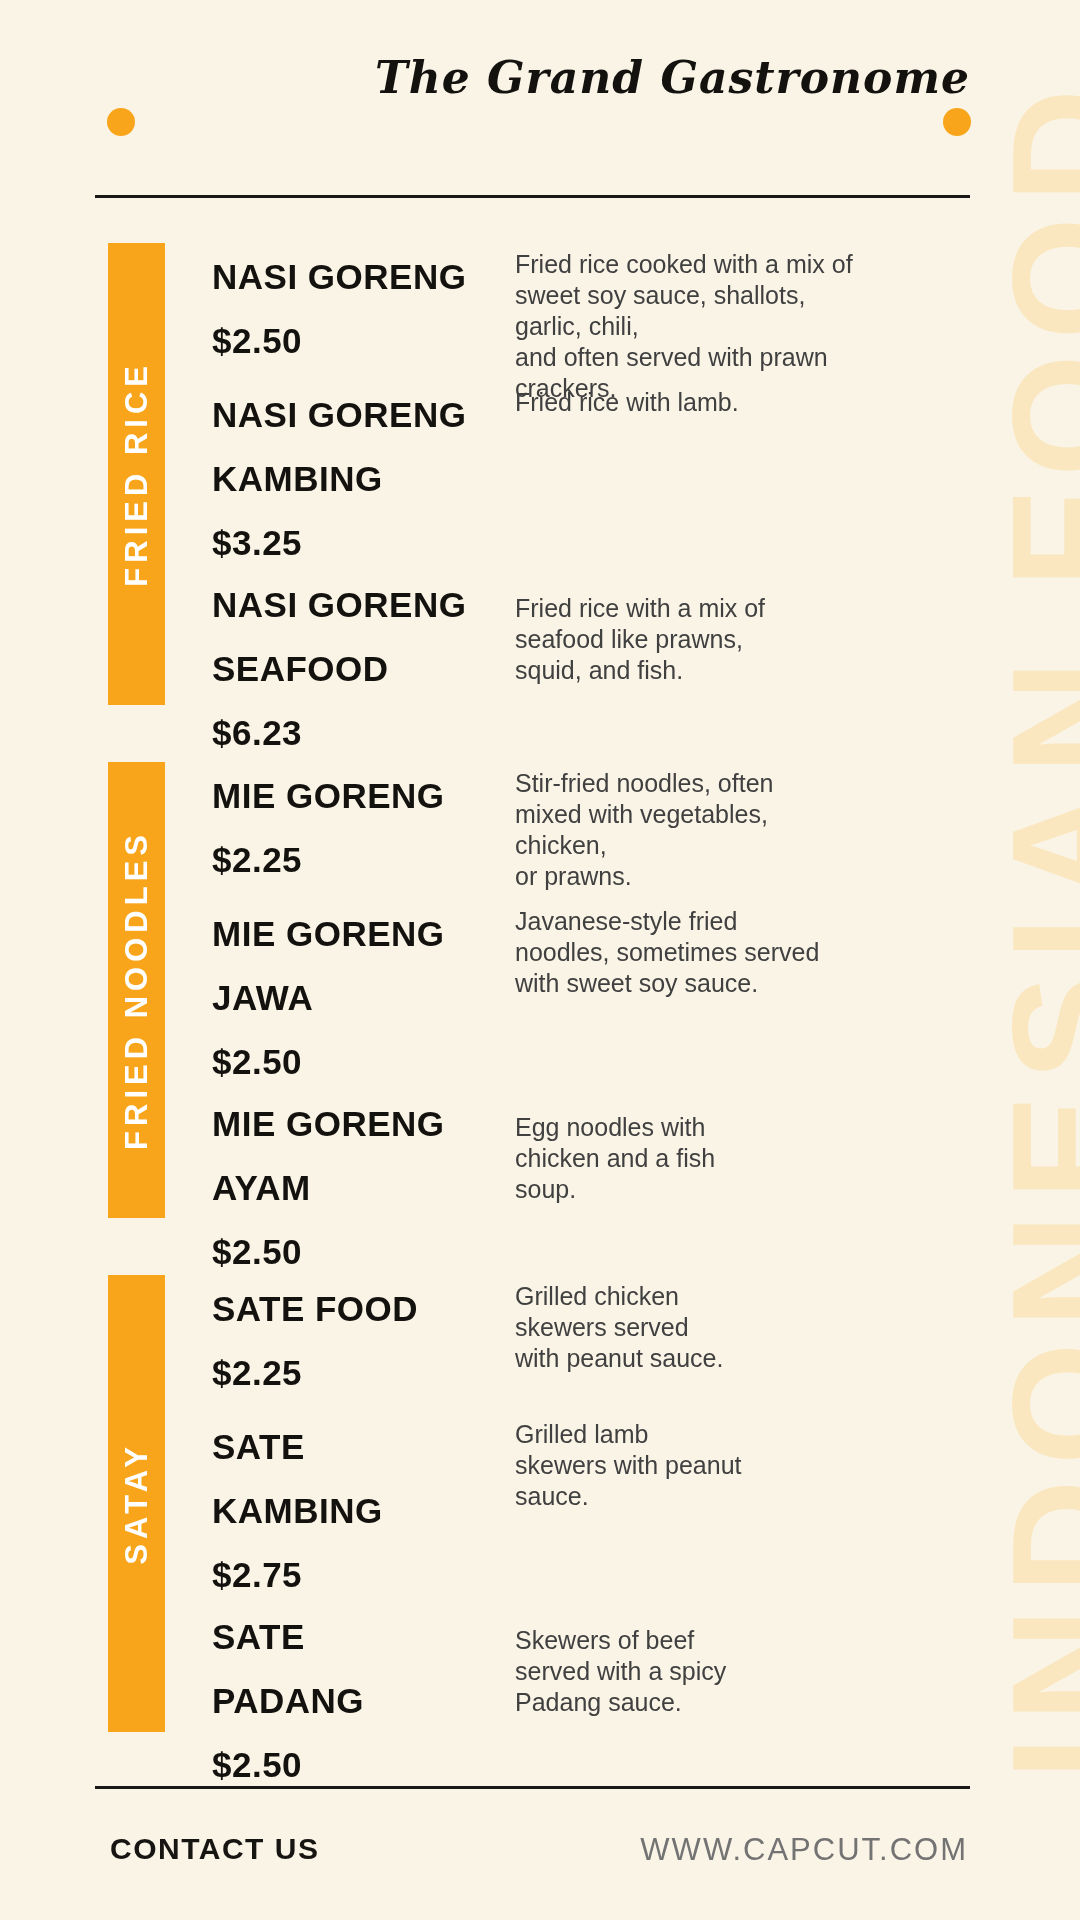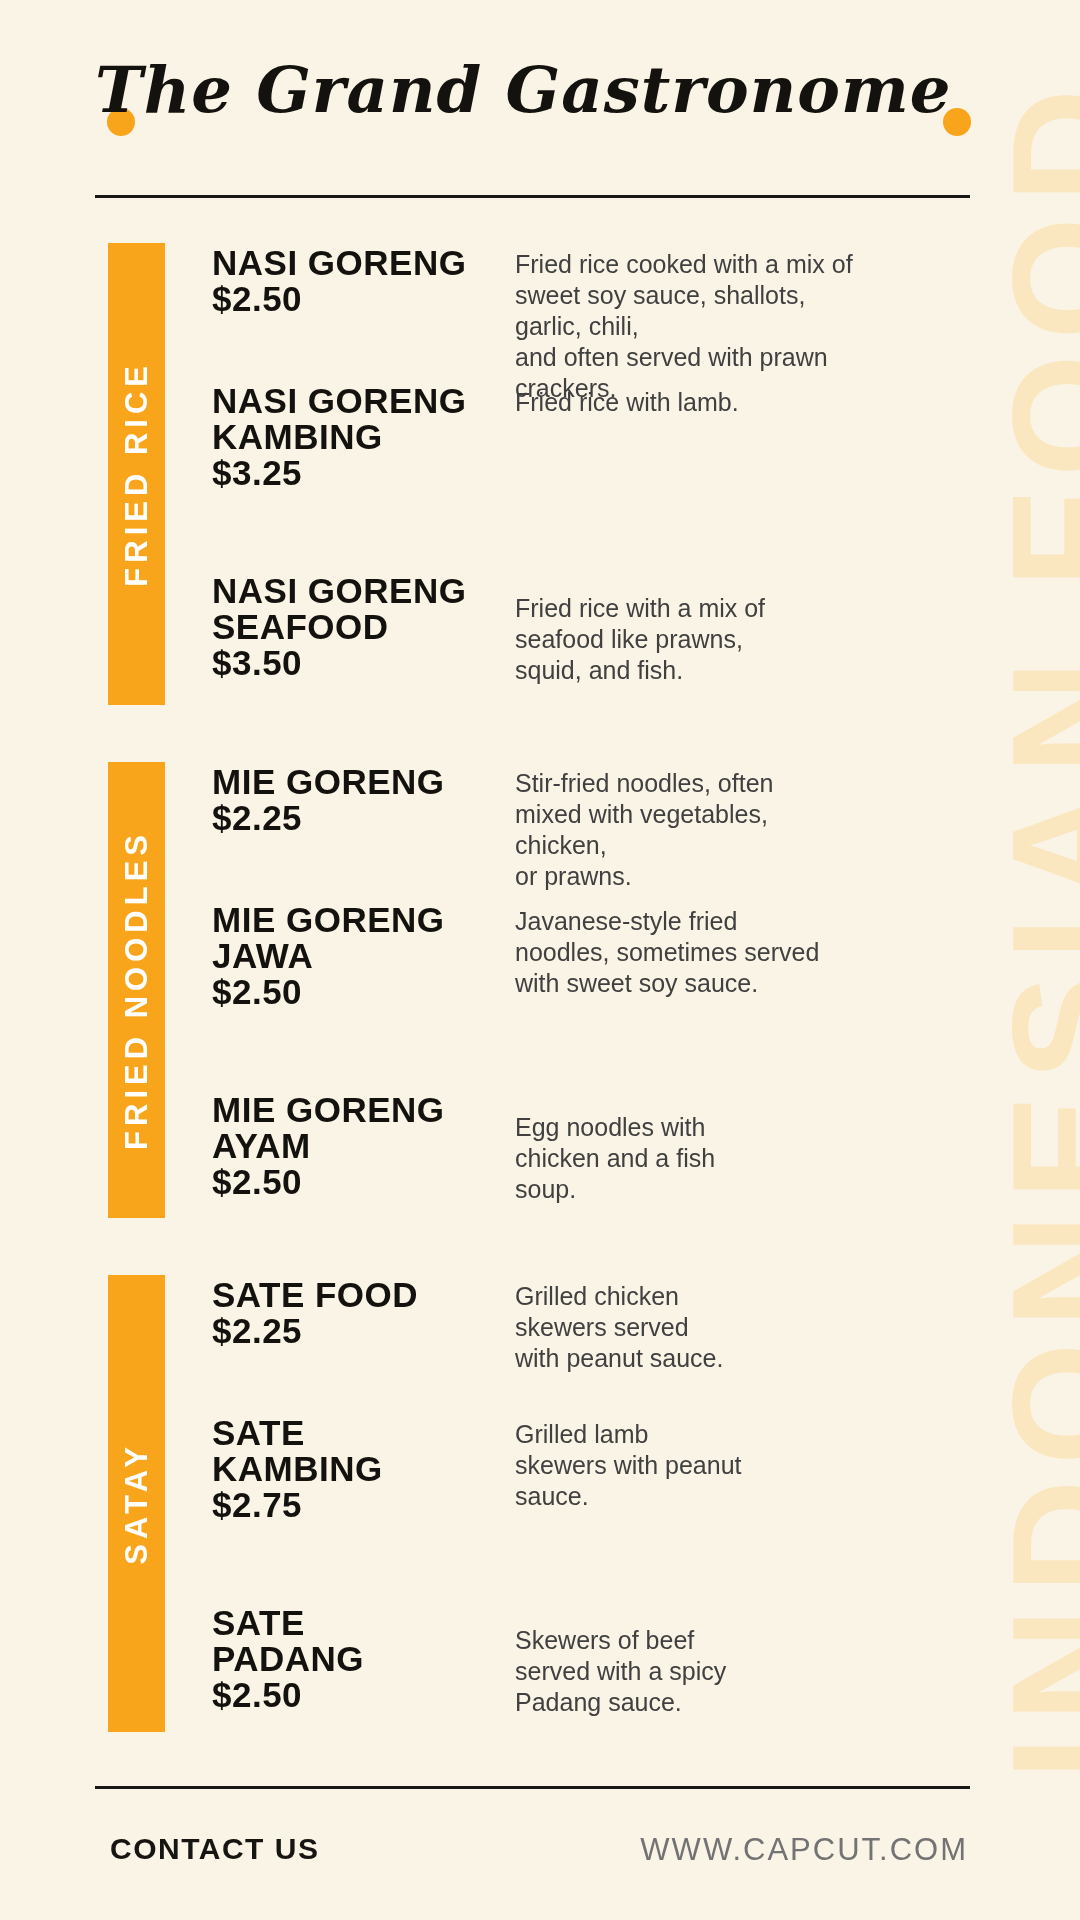--- a/index.html
+++ b/index.html
@@ -30,24 +30,24 @@
 
   
   .header-dot {
     position:absolute; width:28px; height:28px; border-radius:50%;
     background:#F8A51B; top:108px;
   }
   .dot-left  { left:107px; }
   .dot-right { left:943px; }
   .page-title {
     position:absolute; top:52px; left:95px; width:875px;
-    text-align:left;
+    text-align:right;
     font-family:"DejaVu Serif", serif;
     font-style:italic; font-weight:700;
-    font-size:64px; letter-spacing:1px;
+    font-size:44px; letter-spacing:1px;
     color:#14120F;
   }
   .rule {
     position:absolute; left:95px; width:875px; height:3px;
     background:#1A1816;
   }
   .rule-top    { top:195px; }
   .rule-bottom { top:1786px; }
 
   
@@ -61,21 +61,21 @@
     writing-mode:vertical-rl;
     transform:rotate(180deg);
     color:#FFFFFF;
     font-weight:700;
     font-size:31px;
     letter-spacing:5px;
     white-space:nowrap;
   }
   .menu-item-name {
     position:absolute; left:104px; width:300px;
-    font-size:35px; font-weight:800; line-height:36px;
+    font-size:35px; font-weight:800; line-height:64px;
     letter-spacing:0.5px;
     white-space:pre-line;
     color:#14120F;
   }
   .menu-item-desc {
     position:absolute; left:407px; width:350px;
     font-size:25px; font-weight:400; line-height:31px;
     white-space:pre-line;
     color:#404040;
   }
@@ -121,21 +121,21 @@
 sweet soy sauce, shallots, garlic, chili,
 and often served with prawn crackers.</div>
 
   <div class="menu-item-name it-1"><span>NASI GORENG
 KAMBING</span>
 <span>$3.25</span></div>
   <div class="menu-item-desc dt-1">Fried rice with lamb.</div>
 
   <div class="menu-item-name it-2"><span>NASI GORENG
 SEAFOOD</span>
-<span>$3.50</span></div>
+<span>$6.23</span></div>
   <div class="menu-item-desc dt-2">Fried rice with a mix of
 seafood like prawns,
 squid, and fish.</div>
 </section>
 
 <section class="section s-noodles">
   <div class="section-bar">
     <span class="section-label">FRIED NOODLES</span>
   </div>
   <div class="menu-item-name it-0"><span>MIE GORENG</span>

